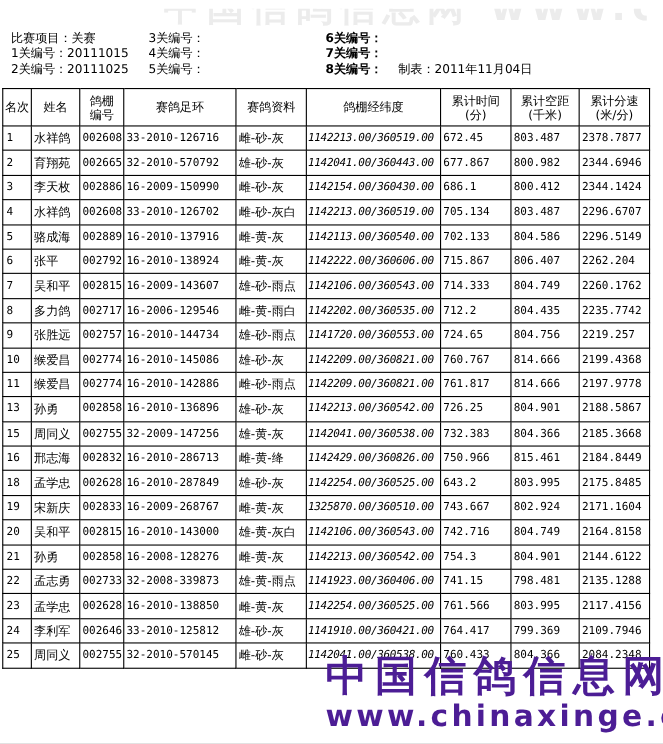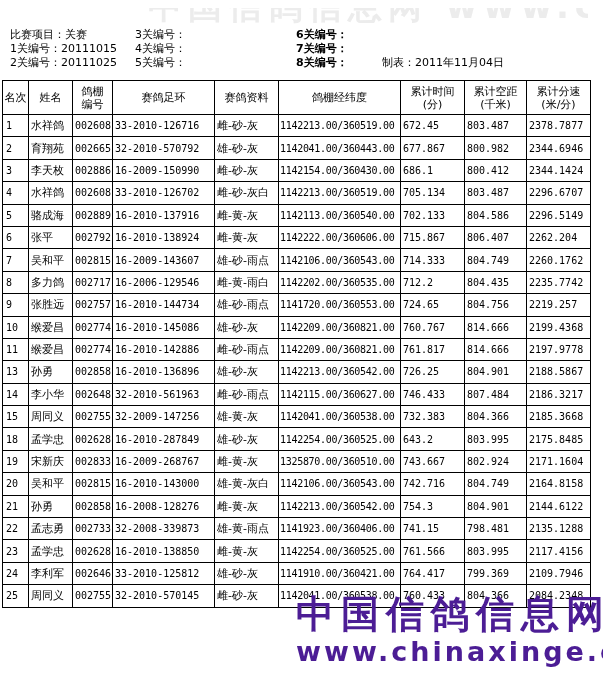--- a/index.html
+++ b/index.html
@@ -20,21 +20,21 @@
   .wm-top span{
     display:block;margin-top:-24px;
     font-size:34px;font-weight:bold;letter-spacing:6px;
     color:#ececec;white-space:nowrap;
   }
   
   .hdr{position:absolute;top:28px;left:0;width:603px;font-size:11px;line-height:14px;}
   .hdr .g1{position:absolute;left:10px;top:0;}
   .hdr .g2{position:absolute;left:135px;top:0;text-align:center;}
   .hdr .g3{position:absolute;left:296px;top:0;font-weight:bold;}
-  .hdr .maker{position:absolute;left:382px;top:28px;}
+  .hdr .maker{position:absolute;left:362px;top:28px;}
   .hdr div{white-space:nowrap;}
   
   table.results{
     position:absolute;top:80px;left:2px;
     width:588px;table-layout:fixed;
     border-collapse:collapse;
   }
   .results th,.results td{
     border:1px solid #000;
     overflow:hidden;white-space:nowrap;
@@ -43,21 +43,21 @@
   }
   .results thead tr{height:34px;}
   .results thead th{
     font-size:11px;line-height:13px;text-align:center;
     white-space:pre-line;padding:0 1px;
   }
   .results tbody tr{height:22.4px;}
   .results td{font-size:11px;padding:0 0 0 2px;text-align:left;}
   .results td.mono{font-family:"DejaVu Sans Mono","Liberation Mono",monospace;font-size:10px;}
   .results td.c0{padding-left:3px;}
-  .results td.c5{padding-left:1px;letter-spacing:-0.3px;}
+  .results td.c5{padding-left:1px;letter-spacing:-0.3px;font-style:italic;}
   .co0{width:26px}.co1{width:44px}.co2{width:40px}.co3{width:102px}
   .co4{width:64px}.co5{width:122px}.co6{width:64px}.co7{width:62px}.co8{width:64px}
   
   .wm-bottom{
     position:absolute;top:592px;left:296px;width:300px;
     pointer-events:none;text-align:left;
     color:#4c1d95;
   }
   .wm-bottom .l1{font-size:38px;font-weight:bold;letter-spacing:7px;line-height:44px;white-space:nowrap;}
   .wm-bottom .l2{font-size:27px;font-weight:bold;letter-spacing:3px;line-height:32px;white-space:nowrap;}
@@ -246,42 +246,42 @@
           <td class="c1">孙勇</td>
           <td class="c2 mono">002858</td>
           <td class="c3 mono">16-2010-136896</td>
           <td class="c4">雄-砂-灰</td>
           <td class="c5 mono">1142213.00/360542.00</td>
           <td class="c6 mono">726.25</td>
           <td class="c7 mono">804.901</td>
           <td class="c8 mono">2188.5867</td>
         </tr>
         <tr>
-          <td class="c0 mono">14</td>
-          <td class="c1">李小华</td>
-          <td class="c2 mono">002648</td>
-          <td class="c3 mono">32-2010-561963</td>
-          <td class="c4">雌-砂-雨点</td>
-          <td class="c5 mono">1142115.00/360627.00</td>
-          <td class="c6 mono">746.433</td>
-          <td class="c7 mono">807.484</td>
-          <td class="c8 mono">2186.3217</td>
-        </tr>
-        <tr>
           <td class="c0 mono">15</td>
           <td class="c1">周同义</td>
           <td class="c2 mono">002755</td>
           <td class="c3 mono">32-2009-147256</td>
           <td class="c4">雄-黄-灰</td>
           <td class="c5 mono">1142041.00/360538.00</td>
           <td class="c6 mono">732.383</td>
           <td class="c7 mono">804.366</td>
           <td class="c8 mono">2185.3668</td>
         </tr>
         <tr>
+          <td class="c0 mono">16</td>
+          <td class="c1">邢志海</td>
+          <td class="c2 mono">002832</td>
+          <td class="c3 mono">16-2010-286713</td>
+          <td class="c4">雌-黄-绛</td>
+          <td class="c5 mono">1142429.00/360826.00</td>
+          <td class="c6 mono">750.966</td>
+          <td class="c7 mono">815.461</td>
+          <td class="c8 mono">2184.8449</td>
+        </tr>
+        <tr>
           <td class="c0 mono">18</td>
           <td class="c1">孟学忠</td>
           <td class="c2 mono">002628</td>
           <td class="c3 mono">16-2010-287849</td>
           <td class="c4">雄-砂-灰</td>
           <td class="c5 mono">1142254.00/360525.00</td>
           <td class="c6 mono">643.2</td>
           <td class="c7 mono">803.995</td>
           <td class="c8 mono">2175.8485</td>
         </tr>

